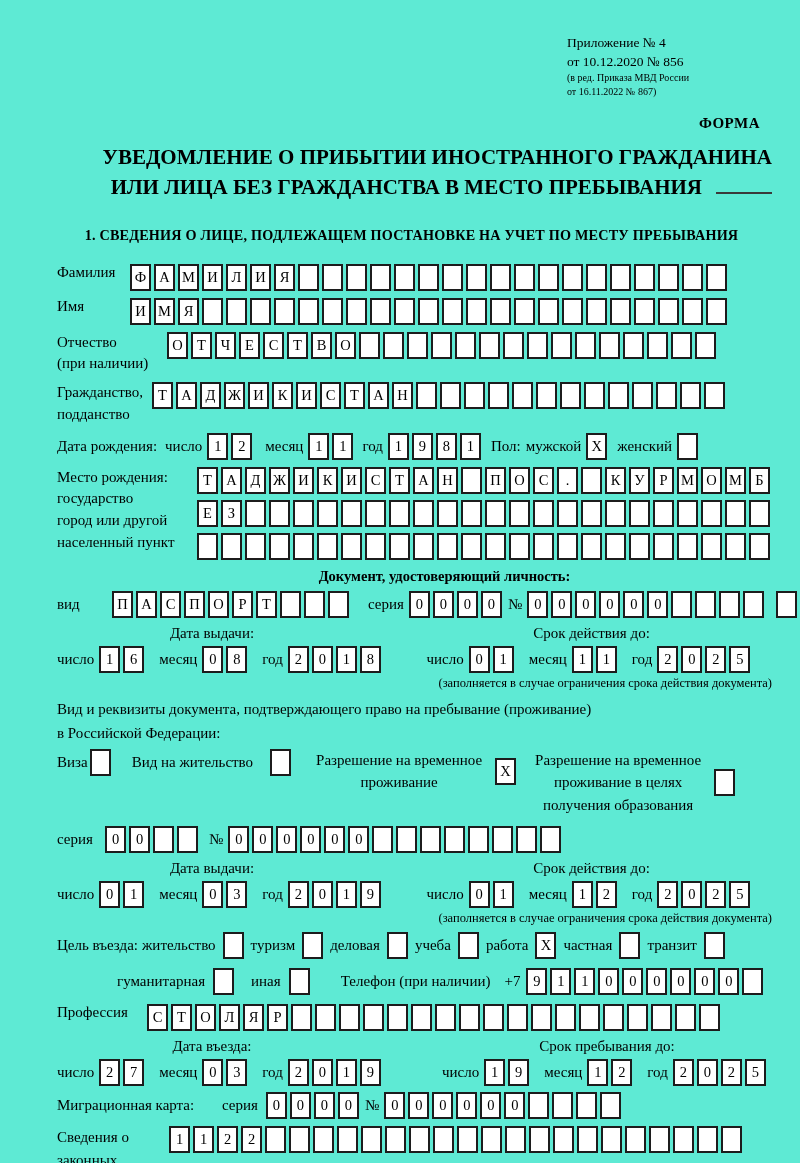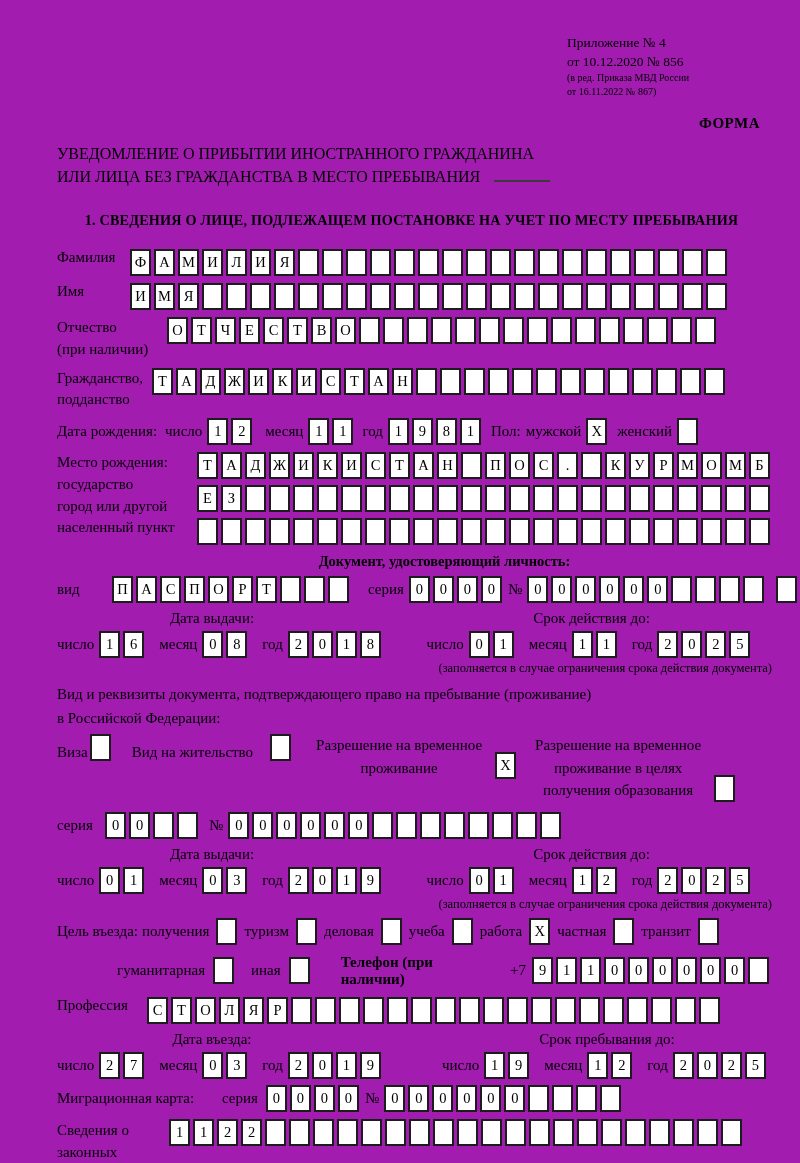--- a/index.html
+++ b/index.html
@@ -1,25 +1,25 @@
 <!DOCTYPE html>
 <html><head>
 <meta charset="utf-8">
 <style>
   html,body{margin:0;padding:0;background:#888;}
   .page{
-    width:800px;height:1163px;background:#a21caf;color:#000;
+    width:800px;height:1163px;background:#5eead4;color:#000;
     font-family:"Liberation Serif","DejaVu Serif",serif;
     font-size:15px;box-sizing:border-box;
     padding:34px 28px 10px 57px;overflow:hidden;position:relative;
   }
   .ref{margin-left:auto;width:205px;font-size:13.5px;line-height:1.38;}
   .ref .small{font-size:10px;}
   .forma{font-weight:bold;text-align:right;margin:16px 12px 10px 0;font-size:15px;letter-spacing:.5px;}
-  .title{text-align:left;font-weight:normal;font-size:16px;line-height:1.45;margin-top:2px;}
+  .title{text-align:right;font-weight:bold;font-size:21px;line-height:1.45;margin-top:2px;}
   .uline{display:inline-block;width:56px;border-bottom:2.5px solid #3a3a3a;margin-left:14px;vertical-align:baseline;}
   .sec1{font-weight:bold;text-align:center;font-size:14.2px;margin:24px 0 20px -6px;letter-spacing:.2px;}
   .cell{
     display:inline-block;width:17px;height:23px;border:2px solid #1c1c1c;
     margin-right:3px;text-align:center;line-height:23px;font-size:14.5px;
     vertical-align:middle;background:#fff;flex:0 0 auto;
   }
   .cell.gap{margin-left:9px;}
   .cells{display:inline-flex;flex-wrap:nowrap;vertical-align:middle;}
   .frow{display:flex;align-items:flex-start;margin-bottom:7px;}
@@ -39,21 +39,21 @@
   .dleft{width:355px;}
   .dleft .dcap{text-align:center;width:310px;}
   .dright{flex:1;}
   .dright .dcap{text-align:center;width:330px;}
   .dline{display:flex;align-items:center;}
   .dline .wd{margin-right:5px;}
   .dline .grp{margin-right:12px;display:inline-flex;}
   .dnote{font-size:12.5px;margin-top:3px;margin-left:12px;white-space:nowrap;}
   .permit-intro{line-height:1.6;margin-bottom:4px;}
   .opts{display:flex;align-items:flex-start;margin:2px 0 10px 0;}
-  .opt{display:flex;align-items:flex-end;margin-right:10px;}
+  .opt{display:flex;align-items:center;margin-right:10px;}
   .opt .olbl{margin-right:7px;}
   .opt .ctr{width:178px;text-align:center;line-height:1.5;}
   .purpose .opt{margin-right:4px;align-items:center;}
   .purpose{display:flex;align-items:center;margin-bottom:9px;}
   .purpose2{display:flex;align-items:center;margin:0 0 9px 60px;}
   .phone-pref{margin:0 6px 0 14px;}
   .legal{display:flex;margin-top:2px;}
   .legal .llbl{width:112px;line-height:1.5;}
   .legal .cells{margin-bottom:7px;display:flex;}
 </style>
@@ -513,21 +513,21 @@
             <span class="cell">5</span>
           </span>
       </div>
       <div class="dnote">(заполняется в случае ограничения срока действия документа)</div>
     </div>
   </div>
 
   <div class="purpose" style="margin-top:6px;">
     <span style="margin-right:4px;">Цель въезда:</span>
     <span class="opt">
-        <span class="olbl">получения</span>
+        <span class="olbl">жительство</span>
         <span class="cells">
           <span class="cell"></span>
         </span>
       </span>
     <span class="opt">
         <span class="olbl">туризм</span>
         <span class="cells">
           <span class="cell"></span>
         </span>
       </span>
@@ -565,21 +565,21 @@
 
   <div class="purpose2">
     <span class="olbl" style="margin-right:8px;">гуманитарная</span>
     <span class="cells">
         <span class="cell"></span>
       </span>
     <span class="olbl" style="margin:0 8px 0 14px;">иная</span>
     <span class="cells">
         <span class="cell"></span>
       </span>
-    <span style="margin-left:28px;font-weight:bold;">Телефон (при наличии)</span>
+    <span style="margin-left:28px;">Телефон (при наличии)</span>
     <span class="phone-pref">+7</span>
     <span class="cells">
         <span class="cell">9</span>
         <span class="cell">1</span>
         <span class="cell">1</span>
         <span class="cell">0</span>
         <span class="cell">0</span>
         <span class="cell">0</span>
         <span class="cell">0</span>
         <span class="cell">0</span>

